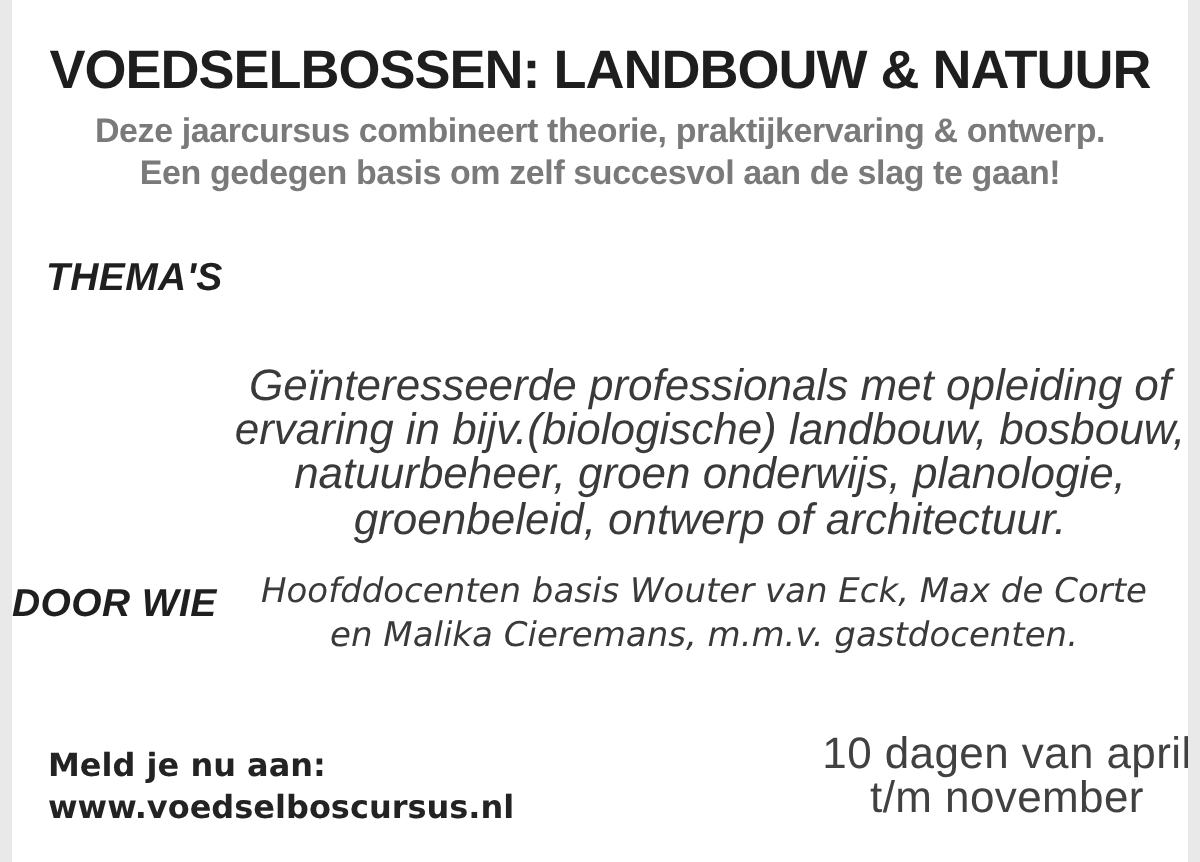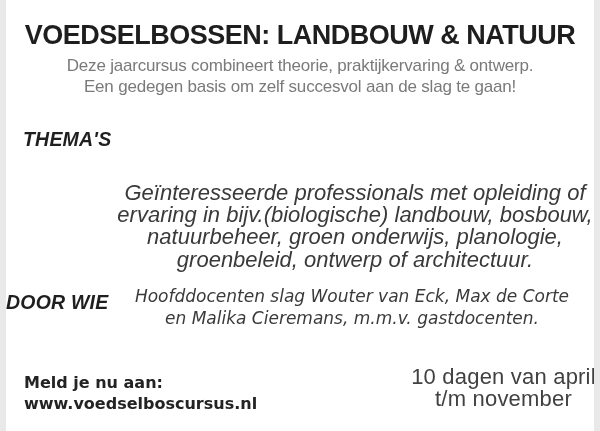--- a/index.html
+++ b/index.html
@@ -13,21 +13,21 @@
   }
   .title{
     position:absolute;top:20px;left:0;right:0;
     text-align:center;
     font-size:27px;font-weight:bold;letter-spacing:-0.5px;
     color:var(--c-title,#1e1e1e);
   }
   .subtitle{
     position:absolute;top:56px;left:0;right:0;
     text-align:center;
-    font-size:17px;font-weight:normal;letter-spacing:-0.2px;
+    font-size:17px;font-weight:bold;letter-spacing:-0.2px;
     line-height:20.5px;
     color:var(--c-subtitle,#7a7a7a);
   }
   .section-label{
     position:absolute;
     font-size:19.5px;font-weight:bold;font-style:italic;
     letter-spacing:0.2px;
     color:var(--c-label,#222222);
     white-space:nowrap;
   }
@@ -80,21 +80,21 @@
 
   <div class="section-content content-voorwie">
     <div>Geïnteresseerde professionals met opleiding of</div>
     <div>ervaring in bijv.(biologische) landbouw, bosbouw,</div>
     <div>natuurbeheer, groen onderwijs, planologie,</div>
     <div>groenbeleid, ontwerp of architectuur.</div>
   </div>
 
   <div class="section-label label-doorwie">DOOR WIE</div>
   <div class="section-content content-doorwie">
-    <div>Hoofddocenten slag Wouter van Eck, Max de Corte</div>
+    <div>Hoofddocenten basis Wouter van Eck, Max de Corte</div>
     <div>en Malika Cieremans, m.m.v. gastdocenten.</div>
   </div>
 
   <div class="footer-left">
     <div>Meld je nu aan:</div>
     <div class="website">www.voedselboscursus.nl</div>
   </div>
 
   <div class="footer-right">
     <div>10 dagen van april</div>

